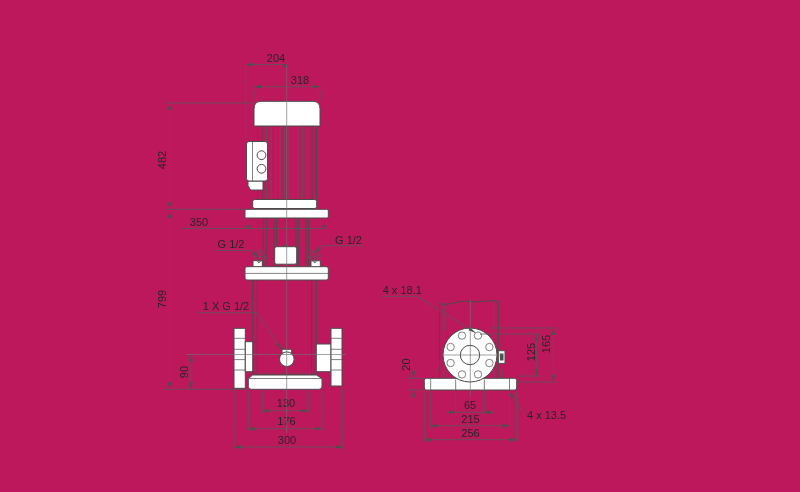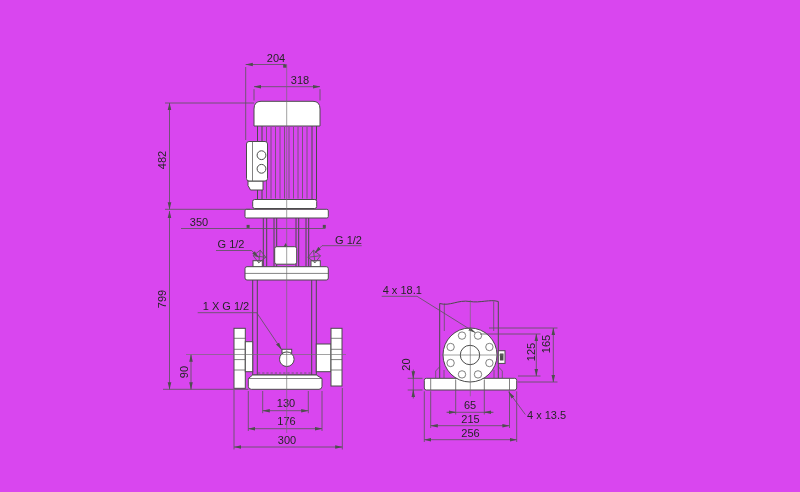--- a/index.html
+++ b/index.html
@@ -1,16 +1,16 @@
 <!DOCTYPE html>
 <html><head>
 <meta charset="utf-8">
 <style>
   html,body{margin:0;padding:0;background:#ffffff;}
-  .page{position:relative;width:800px;height:492px;background:#d946ef;overflow:hidden;}
+  .page{position:relative;width:800px;height:492px;background:#be185d;overflow:hidden;}
   svg{position:absolute;left:0;top:0;}
   .ln{stroke:#4b4b4b;stroke-width:1;fill:none;}
   .lnf{stroke:#4b4b4b;stroke-width:1;fill:#ffffff;}
   .ln2{stroke:#585858;stroke-width:.75;fill:none;}
   .dim{stroke:#575757;stroke-width:.8;fill:none;}
   .cl{stroke:#6f6f6f;stroke-width:.65;fill:none;}
   .dash{stroke:#585858;stroke-width:.8;fill:none;stroke-dasharray:2.2 2;}
   .sq{fill:#4e4e4e;stroke:none;}
   .dk{fill:#4e4e4e;stroke:none;}
   text{font-family:"Liberation Sans","DejaVu Sans",sans-serif;font-size:11px;fill:#262626;}

